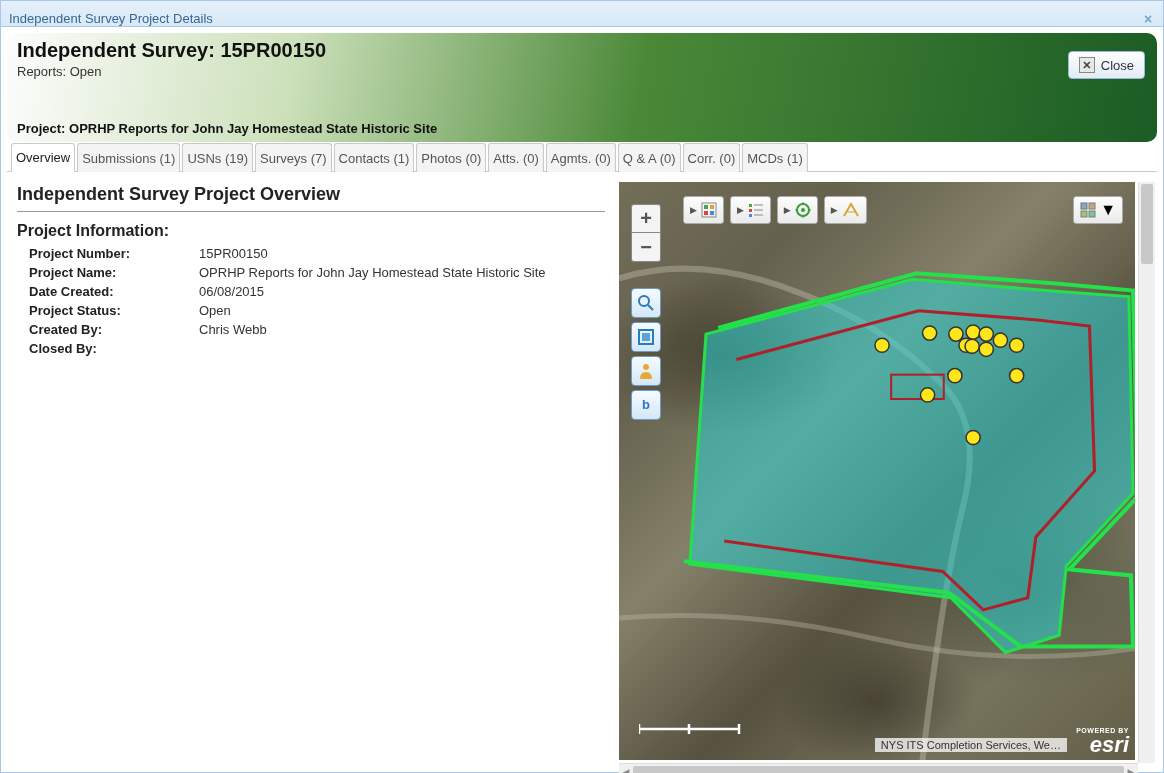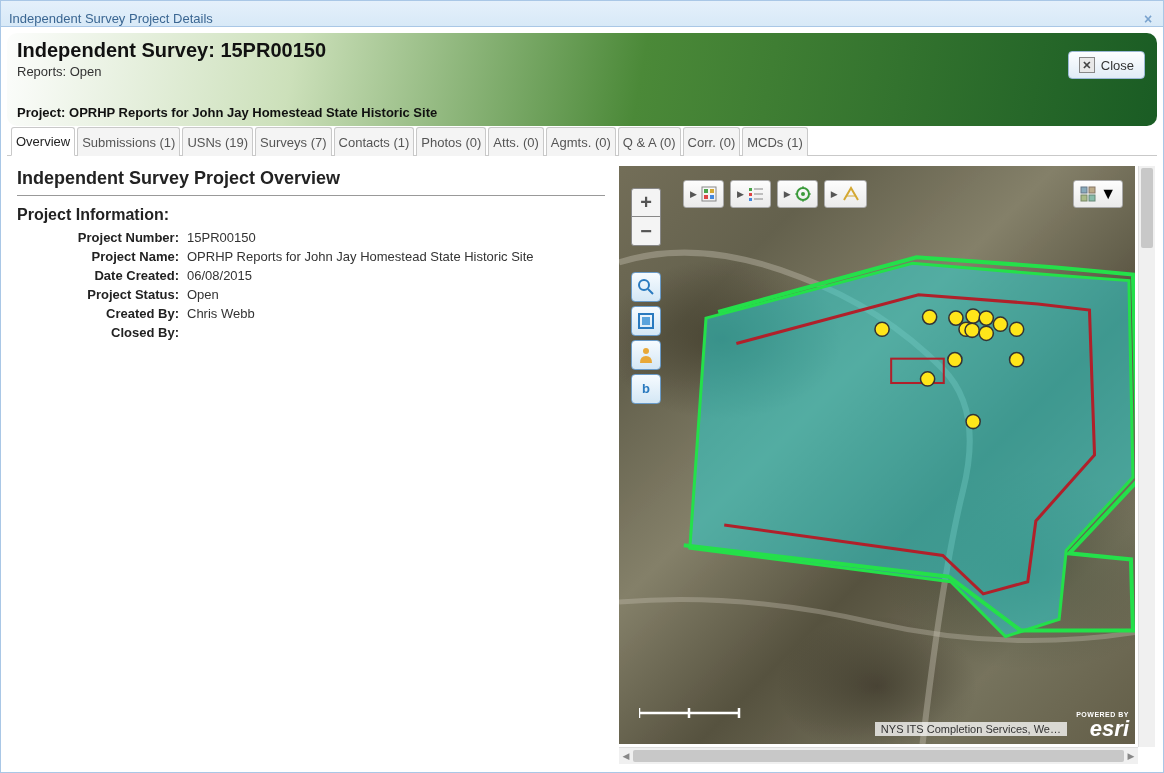--- a/index.html
+++ b/index.html
@@ -1,34 +1,34 @@
 <!DOCTYPE html>
 <html><head>
 <meta charset="utf-8">
 <style>
 * { margin: 0; padding: 0; box-sizing: border-box; }
 body { font-family: "Segoe UI", Arial, sans-serif; background: #fff; }
 .window { width: 1164px; height: 773px; border: 1px solid #a9c7e6; position: relative; }
 .titlebar { height: 26px; background: linear-gradient(#e4f0fb, #d8e9f7); border-bottom: 1px solid #a9c7e6; display: flex; align-items: flex-end; padding: 0 8px; color: #3a6692; font-size: 13px; justify-content: space-between; }
 .titlebar-close { width: 14px; height: 14px; color: #7aa3ce; cursor: pointer; display: flex; align-items: center; justify-content: center; font-size: 14px; font-weight: bold; }
-.header-band { margin: 6px 6px 0 6px; height: 93px; border-radius: 10px; background: linear-gradient(100deg, #fcfdfc 0%, #cce0ba 25%, #4b8938 55%, #1a5c24 100%); position: relative; padding: 6px 10px; }
+.header-band { margin: 6px 6px 0 6px; height: 109px; border-radius: 10px; background: linear-gradient(100deg, #fcfdfc 0%, #cce0ba 25%, #4b8938 55%, #1a5c24 100%); position: relative; padding: 6px 10px; }
 .header-title { font-family: "Century Gothic", "Segoe UI", Arial, sans-serif; font-size: 20px; font-weight: bold; color: #111; }
 .header-status { font-family: "Century Gothic", Arial, sans-serif; font-size: 13px; color: #333; margin-top: 2px; }
 .header-project { position: absolute; left: 10px; bottom: 6px; font-family: "Century Gothic", Arial, sans-serif; font-size: 13px; font-weight: bold; color: #111; }
 .close-btn { position: absolute; right: 12px; top: 18px; border: 1px solid #9bb8d6; border-radius: 4px; background: linear-gradient(#fdfeff, #e1ecf6); padding: 5px 10px; display: flex; align-items: center; gap: 6px; font-size: 13px; color: #333; cursor: pointer; }
 .close-btn .x { width: 16px; height: 16px; border: 1px solid #888; background: #e8e8e8; display: flex; align-items: center; justify-content: center; font-size: 11px; color: #444; font-weight: bold; }
 .tabs { display: flex; margin: 0 6px; padding-left: 4px; border-bottom: 1px solid #c9c9c9; height: 30px; }
 .tab { border: 1px solid #c9c9c9; border-bottom: none; background: #f4f4f4; margin-right: 2px; padding: 0 4px; display: flex; align-items: center; font-size: 13px; color: #555; border-radius: 3px 3px 0 0; cursor: pointer; position: relative; top: 1px; }
 .tab.active { background: #fff; color: #222; border-bottom: 1px solid #fff; }
 .content { display: flex; padding: 10px 8px 6px 6px; height: 614px; }
 .left-pane { width: 608px; padding: 2px 10px; }
 .section-title { font-family: "Century Gothic", Arial, sans-serif; font-size: 18px; font-weight: bold; color: #222; border-bottom: 1px solid #999; padding-bottom: 6px; margin-bottom: 10px; }
 .subsection { font-family: "Century Gothic", Arial, sans-serif; font-size: 16px; font-weight: bold; color: #222; margin-bottom: 6px; }
 .info-row { display: flex; font-family: "Century Gothic", Arial, sans-serif; font-size: 13px; margin-bottom: 4px; }
-.info-label { width: 170px; text-align: right; font-weight: bold; color: #222; padding-right: 8px; }
+.info-label { width: 170px; font-weight: bold; color: #222; padding-right: 8px; margin-left: 12px; }
 .info-value { color: #333; }
 .right-pane { flex: 1; position: relative; overflow: hidden; }
 .map-wrap { position: absolute; left: 4px; top: 0; right: 20px; bottom: 20px; background: #6b6b5a; overflow: hidden; }
 .map-terrain { position: absolute; inset: 0; background:
   radial-gradient(ellipse 120px 80px at 20% 30%, rgba(60,55,40,0.6), transparent),
   radial-gradient(ellipse 150px 100px at 80% 70%, rgba(70,80,60,0.5), transparent),
   radial-gradient(ellipse 100px 70px at 50% 90%, rgba(50,45,35,0.5), transparent),
   linear-gradient(135deg, #7a7560 0%, #6b6855 20%, #8a8670 40%, #5e5a48 60%, #7d7a65 80%, #6a6550 100%);
   filter: contrast(1.1) brightness(0.95);
 }

